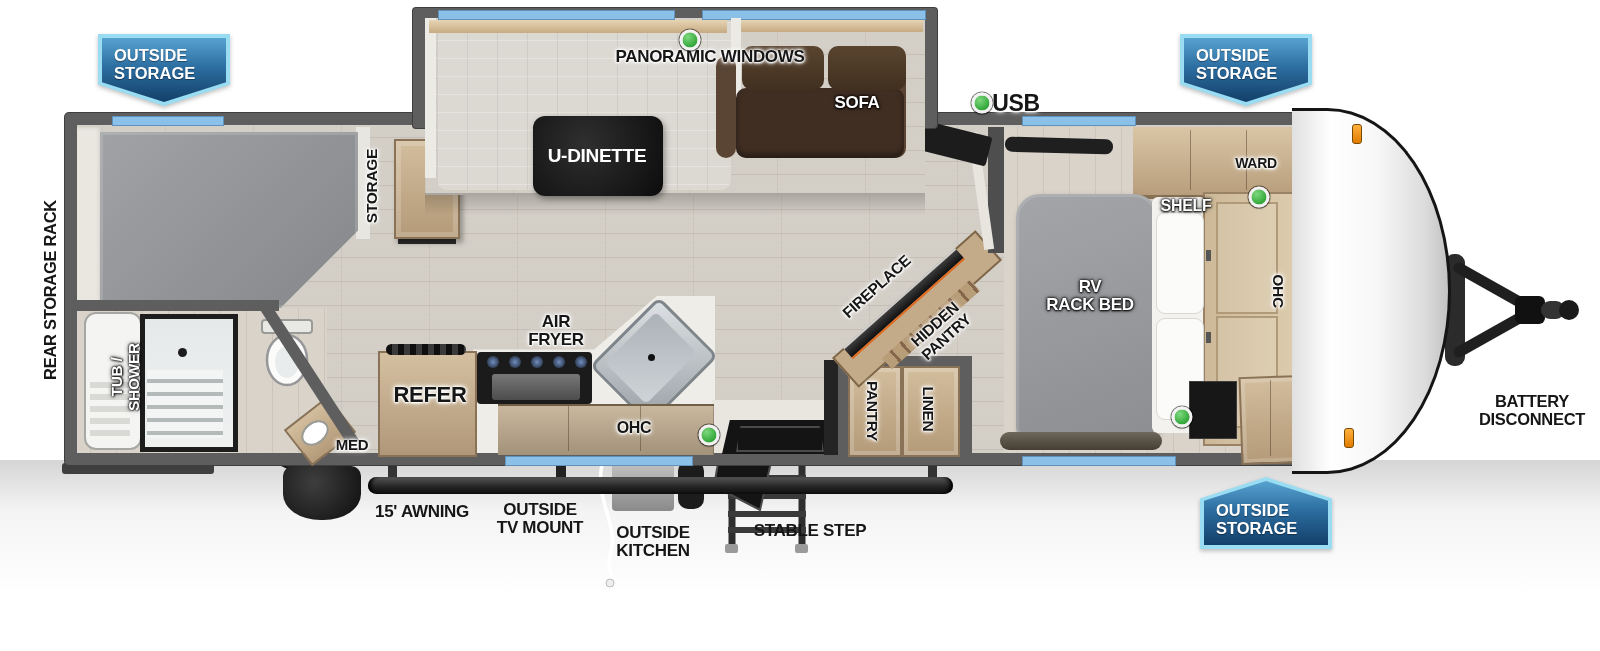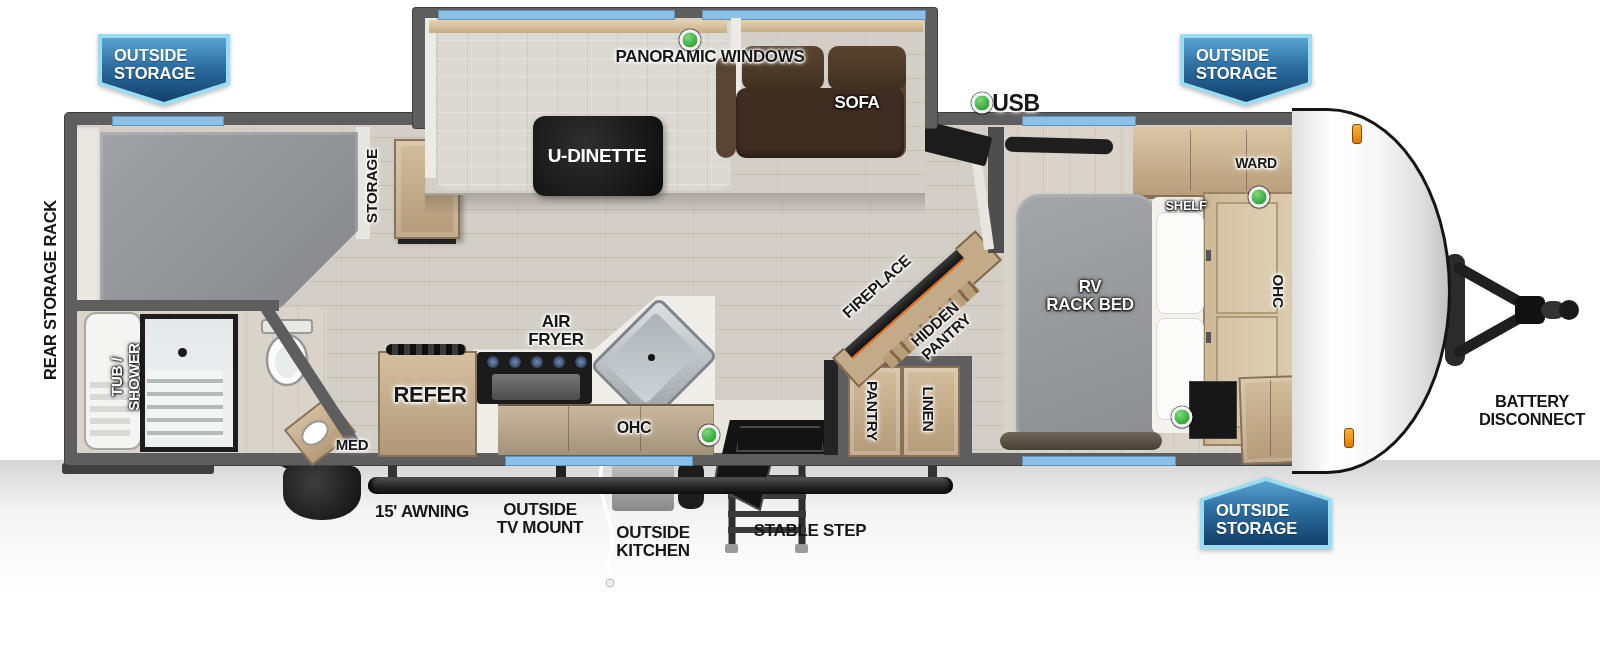--- a/index.html
+++ b/index.html
@@ -242,21 +242,21 @@
   <div class="abs" style="left:1352px;top:124px;width:8px;height:18px;border-radius:3px;z-index:16;
               background:linear-gradient(180deg,#ffb23e,#e07b00);border:1px solid #7a4a00;"></div>
   <div class="abs" style="left:1344px;top:428px;width:8px;height:18px;border-radius:3px;z-index:16;
               background:linear-gradient(180deg,#ffb23e,#e07b00);border:1px solid #7a4a00;"></div>
 
   <div class="lb" style="left:688px;top:57px;font-size:17px;padding-left:44px;">PANORAMIC WINDOWS</div>
   <div class="lb light" style="left:857px;top:103px;font-size:17px;">SOFA</div>
   <div class="lb light plain" style="left:597px;top:156px;font-size:19px;">U-DINETTE</div>
   <div class="lb" style="left:1016px;top:103px;font-size:23px;">USB</div>
   <div class="lb" style="left:1238px;top:164px;font-size:14px;margin-left:18px;">WARD</div>
-  <div class="lb light" style="left:1186px;top:206px;font-size:13px;">SHELF</div>
+  <div class="lb light" style="left:1186px;top:206px;font-size:16px;">SHELF</div>
   <div class="lb light" style="left:1090px;top:296px;font-size:17px;">RV
 RACK BED</div>
   <div class="lb" style="left:1278px;top:291px;font-size:15.5px;transform:translate(-50%,-50%) rotate(90deg);">OHC</div>
   <div class="lb" style="left:372px;top:186px;font-size:15.5px;transform:translate(-50%,-50%) rotate(-90deg);">STORAGE</div>
   <div class="lb" style="left:51px;top:290px;font-size:16.5px;transform:translate(-50%,-50%) rotate(-90deg);">REAR STORAGE RACK</div>
   <div class="lb light" style="left:126px;top:377px;font-size:15.5px;transform:translate(-50%,-50%) rotate(-90deg);">TUB /
 SHOWER</div>
   <div class="lb" style="left:352px;top:445px;font-size:15px;">MED</div>
   <div class="lb" style="left:430px;top:395px;font-size:22px;">REFER</div>
   <div class="lb" style="left:556px;top:331px;font-size:17px;">AIR

